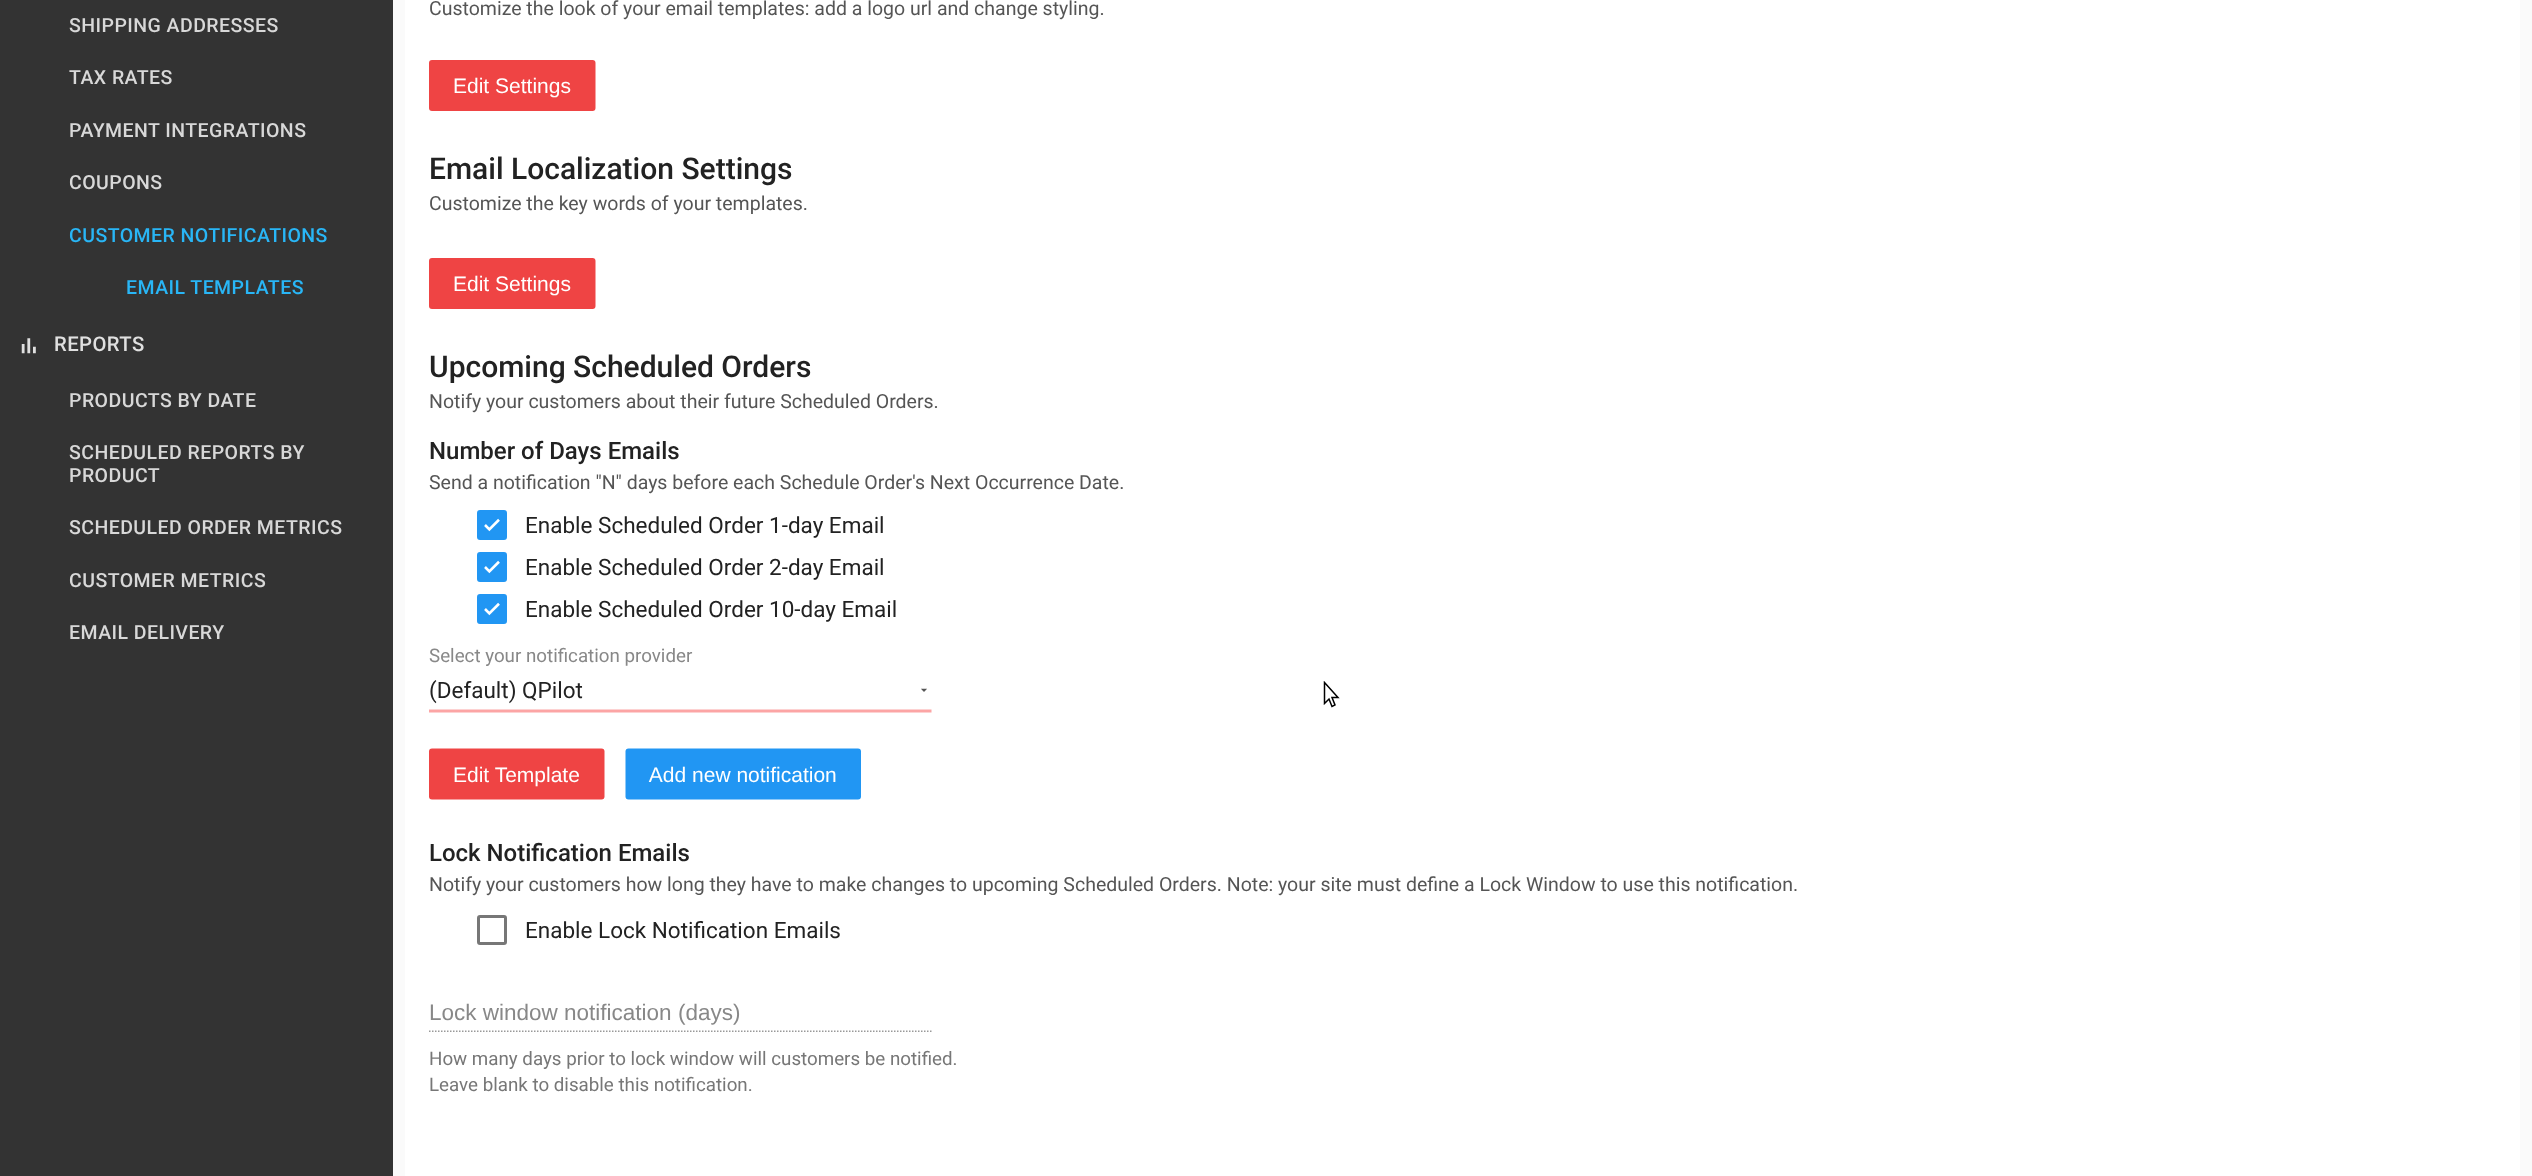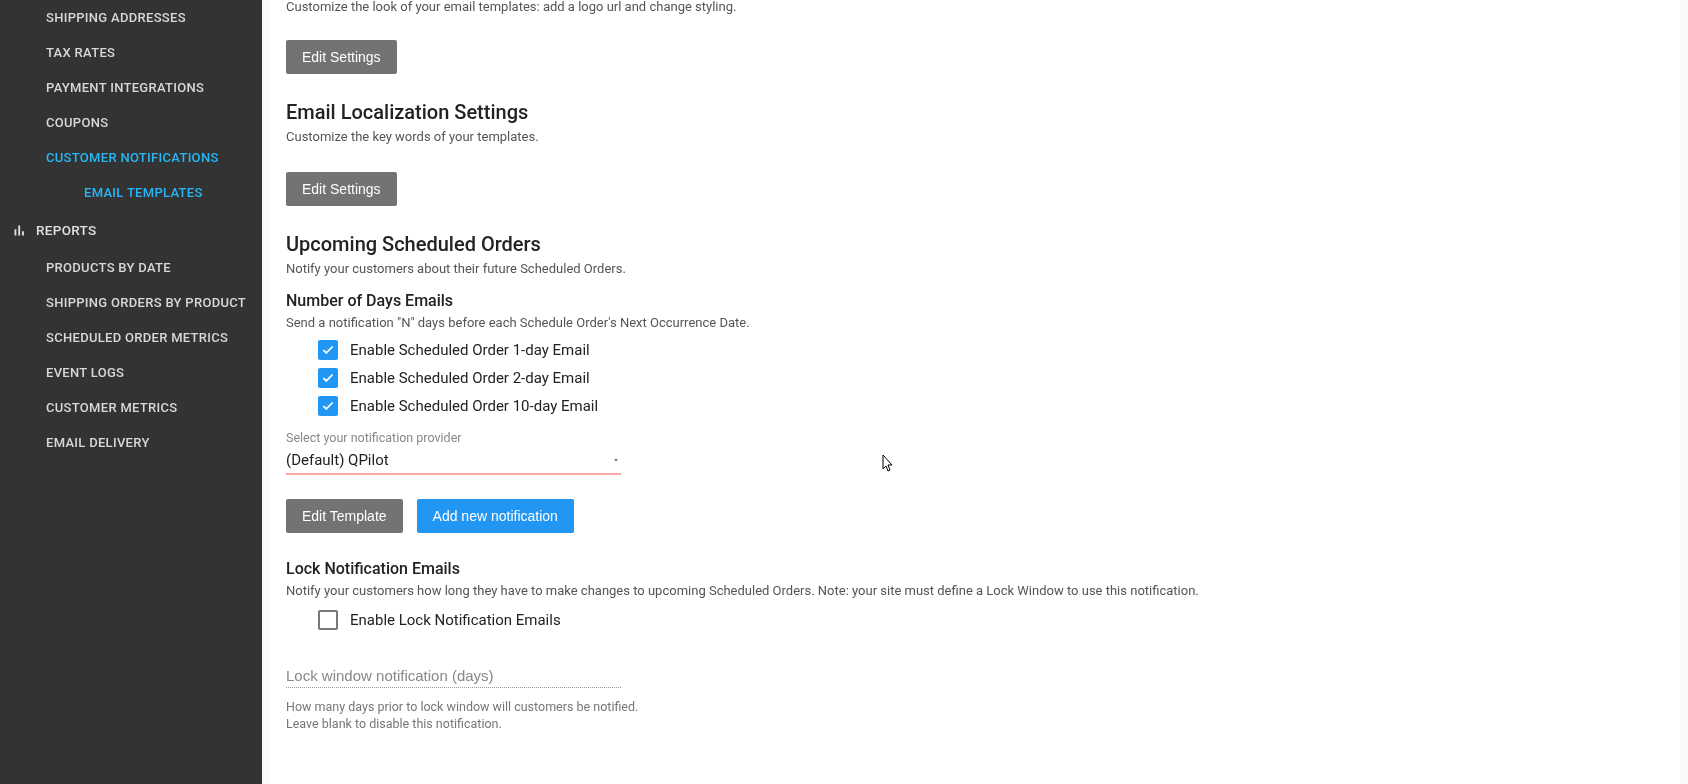--- a/index.html
+++ b/index.html
@@ -112,21 +112,21 @@
     display: inline-block;
     padding: 9px 16px;
     font-size: 14px;
     font-weight: 500;
     color: #fff;
     border: none;
     cursor: pointer;
     border-radius: 2px;
     margin-top: 14px;
   }
-  .btn-light { background: #737373; }
+  .btn-light { background: #ef4444; }
   .btn-primary { background: #2196f3; }
   .btn-row .btn { margin-right: 10px; margin-top: 24px;}
   .checkbox-row {
     display: flex;
     align-items: center;
     margin: 8px 0;
     cursor: pointer;
     padding-left: 32px;
   }
   .checkbox {
@@ -215,23 +215,22 @@
 
   <div class="section-header">
     <span class="icon">
       <svg viewBox="0 0 24 24" width="15" height="15">
           <path d="M4 20h3V10H4v10zm6 0h3V4h-3v16zm6 0h3v-7h-3v7z"></path>
         </svg>
     </span>
     <span>REPORTS</span>
   </div>
   <div class="item">PRODUCTS BY DATE</div>
-  <div class="item">SHIPPING ORDERS BY PRODUCT</div>
+  <div class="item">SCHEDULED REPORTS BY PRODUCT</div>
   <div class="item">SCHEDULED ORDER METRICS</div>
-  <div class="item">EVENT LOGS</div>
   <div class="item">CUSTOMER METRICS</div>
   <div class="item">EMAIL DELIVERY</div>
 </nav>
 
 <main class="main">
   <div class="content-card">
 
     <div class="section">
       <p class="partial-desc">Customize the look of your email templates: add a logo url and change styling.</p>
       <button class="btn btn-light">Edit Settings</button>

